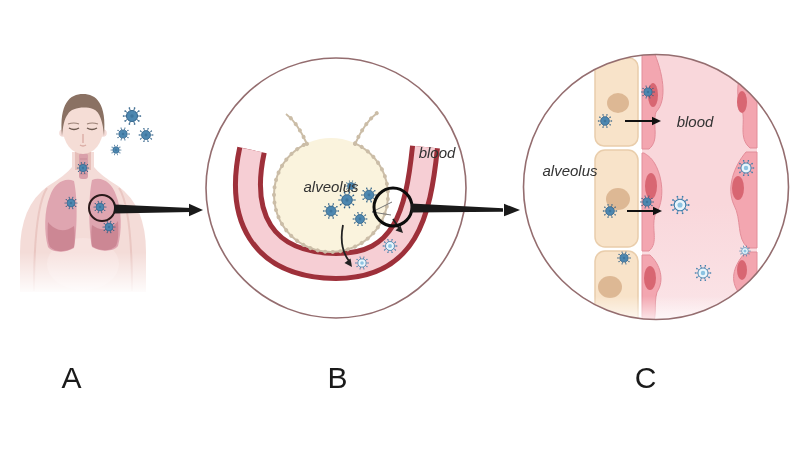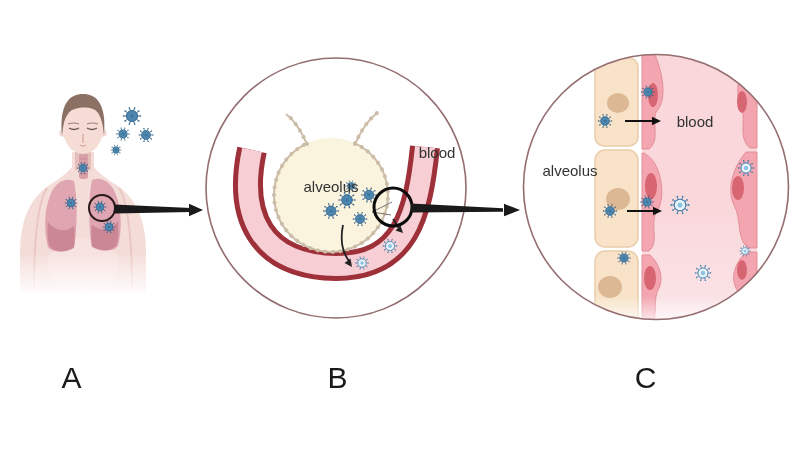--- a/index.html
+++ b/index.html
@@ -8,21 +8,21 @@
     font-family:"Liberation Sans",sans-serif;
   }
   svg{position:absolute;left:0;top:0;}
   .panel-letter{
     position:absolute;transform:translateX(-50%);
     font-size:30px;color:#1a1a1a;letter-spacing:1px;
     font-family:"Liberation Sans",sans-serif;
   }
   .bio-label{
     position:absolute;transform:translate(-50%,-50%);
-    font-size:15px;color:var(--label-color,#333);
+    font-style:italic;font-size:15px;color:var(--label-color,#333);
     font-family:"Liberation Sans",sans-serif;white-space:nowrap;
   }
 </style>
 </head>
 <body>
 
 <div id="stage">
 
 <svg width="800" height="450" viewBox="0 0 800 450">
   <defs>

